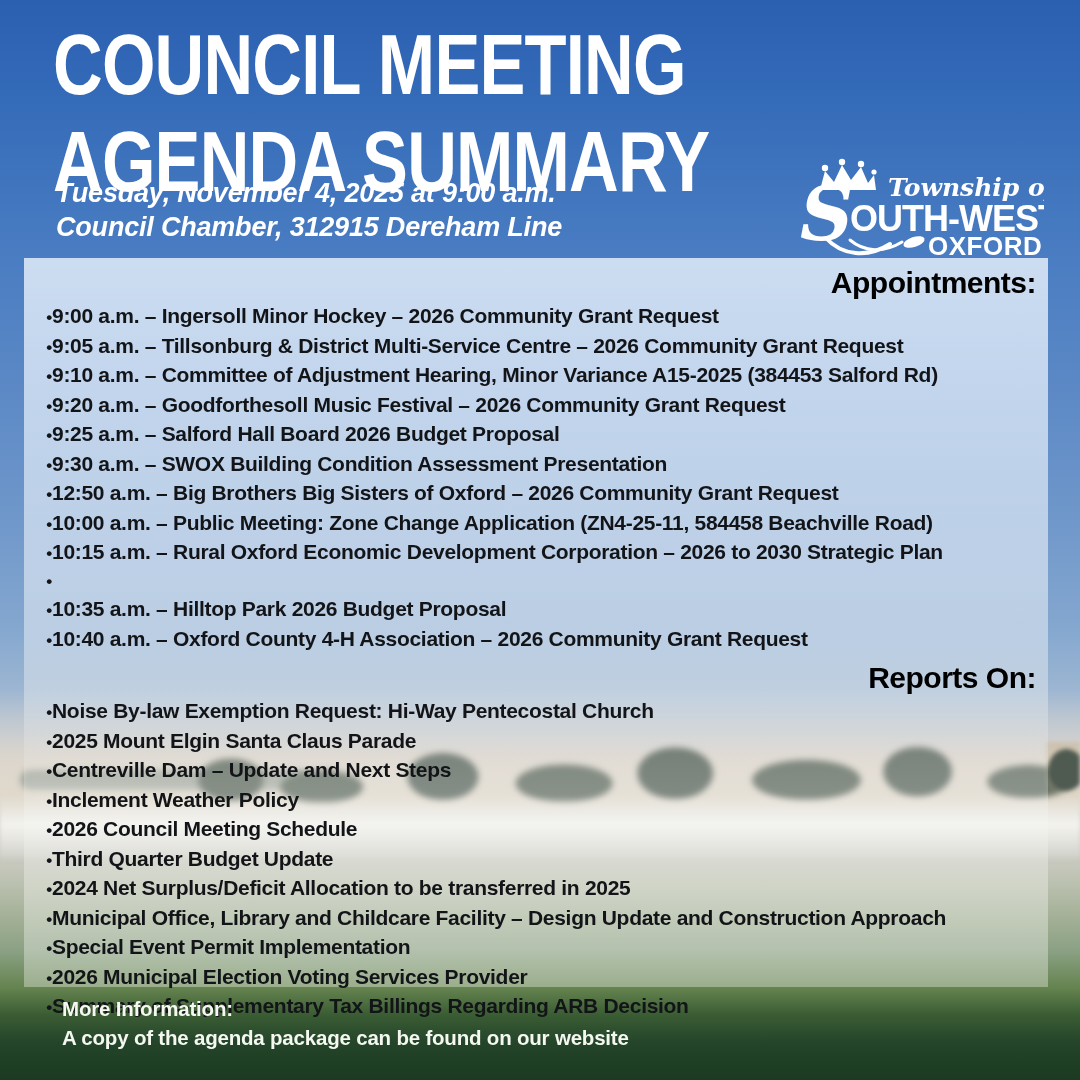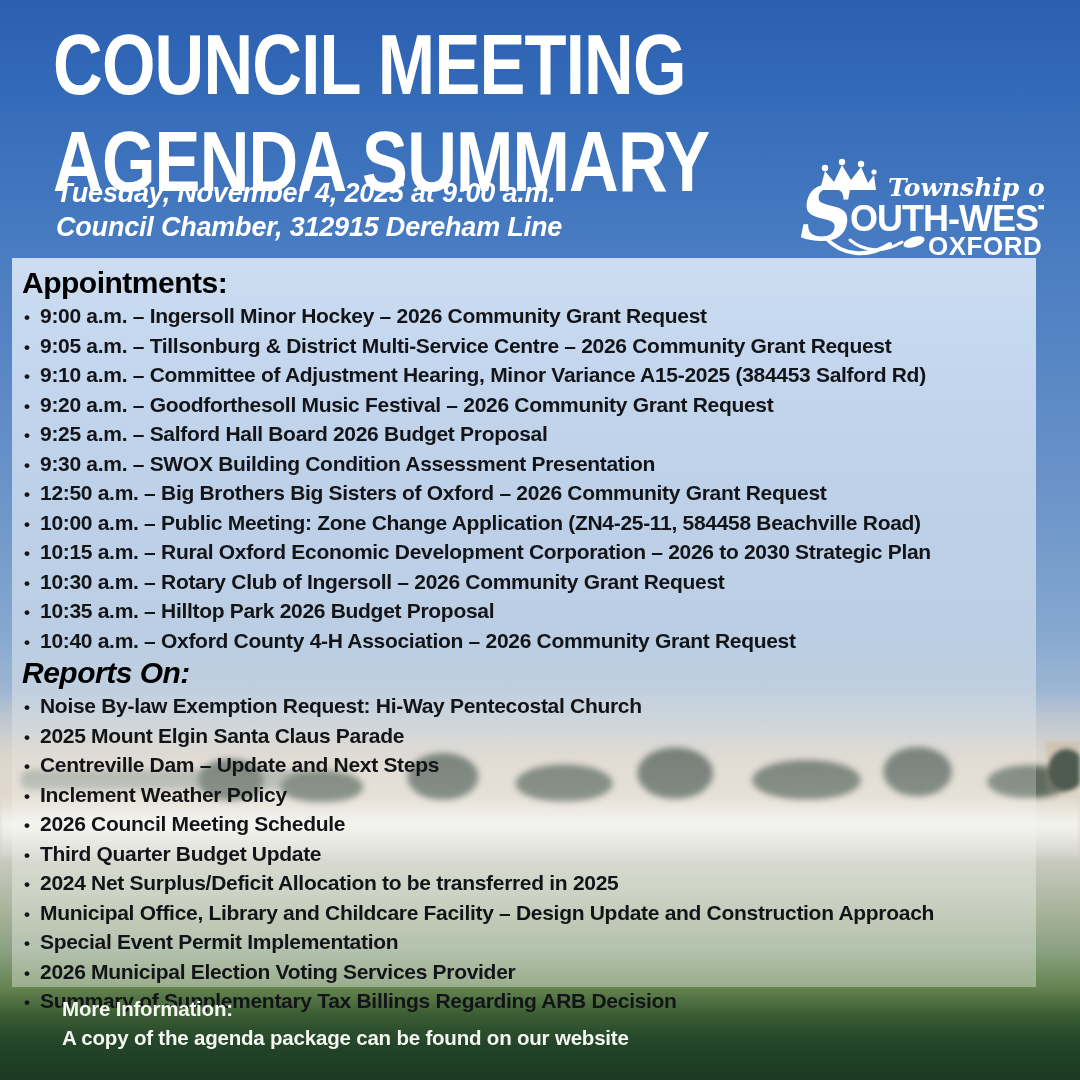--- a/index.html
+++ b/index.html
@@ -26,34 +26,34 @@
       radial-gradient(92px 34px at 65% 56%, #5a665a 0 58%, transparent 60%),
       radial-gradient(58px 42px at 76% 46%, #57645a 0 58%, transparent 60%),
       radial-gradient(70px 28px at 87% 58%, #606c60 0 58%, transparent 60%),
       radial-gradient(44px 34px at 96% 52%, #515e51 0 58%, transparent 60%);}
   .tree-right{position:absolute;left:1046px;top:742px;width:34px;height:62px;filter:blur(2px);
     background:radial-gradient(30px 34px at 60% 45%, #4f5a50 0 60%, transparent 62%),
                linear-gradient(180deg,rgba(201,179,148,.55),rgba(201,179,148,0));}
   .mist{position:absolute;left:0;top:796px;width:1080px;height:62px;filter:blur(2px);
     background:linear-gradient(180deg,rgba(255,255,255,0) 0%,rgba(250,250,247,0.8) 45%,rgba(240,242,238,0.15) 100%);}
   
-  .panel{position:absolute;left:12px;top:258px;width:1024px;height:729px;box-sizing:border-box;
+  .panel{position:absolute;left:24px;top:258px;width:1024px;height:729px;box-sizing:border-box;
     padding:8px 12px 0 10px;
     background:linear-gradient(180deg,
       rgba(226,237,249,0.86) 0%, rgba(226,237,249,0.74) 22%,
       rgba(228,236,245,0.62) 45%, rgba(232,236,239,0.46) 60%,
       rgba(238,238,236,0.24) 68%, rgba(246,246,244,0.32) 77%,
-      rgba(240,242,236,0.42) 87%, rgba(234,238,230,0.40) 100%);}
+      rgba(240,242,236,0.42) 87%, rgba(234,238,230,0.40) 100%);text-align:right;}
   .section-heading{font-size:30px;font-weight:bold;color:#000;letter-spacing:-0.5px;
     line-height:34px;margin:0;}
   .agenda-list{list-style:none;margin:2px 0 0 0;padding:0 0 0 2px;}
   .agenda-item{display:flex;align-items:baseline;line-height:27.5px;font-size:21px;
     font-weight:bold;color:#121418;letter-spacing:-0.3px;}
   .bullet{flex:0 0 16px;font-size:17px;color:#121418;}
-  .reports-heading{font-style:italic;}
+  .reports-heading{margin-top:7px;}
   
   .title{position:absolute;left:53px;top:16px;color:#fff;font-weight:bold;font-size:86px;
     line-height:97px;letter-spacing:-1px;transform:scaleX(0.8);transform-origin:left top;white-space:nowrap;}
   .subtitle{position:absolute;left:56px;top:176px;color:#fff;font-weight:bold;font-style:italic;
     font-size:27px;line-height:34px;letter-spacing:-0.2px;}
   
   .footer{position:absolute;left:62px;top:995px;color:#f5f7f1;font-weight:bold;
     font-size:20.5px;line-height:28.5px;letter-spacing:-0.2px;}
   
   .logo{position:absolute;left:798px;top:156px;width:246px;height:102px;}
@@ -133,21 +133,20 @@
         <li class="agenda-item">
         <span class="bullet">•</span>
         <span class="item-text">10:00 a.m. – Public Meeting: Zone Change Application (ZN4-25-11, 584458 Beachville Road)</span>
       </li>
         <li class="agenda-item">
         <span class="bullet">•</span>
         <span class="item-text">10:15 a.m. – Rural Oxford Economic Development Corporation – 2026 to 2030 Strategic Plan</span>
       </li>
         <li class="agenda-item">
         <span class="bullet">•</span>
-        <span class="item-text">10:30 a.m. – Rotary Club of Ingersoll – 2026 Community Grant Request</span>
       </li>
         <li class="agenda-item">
         <span class="bullet">•</span>
         <span class="item-text">10:35 a.m. – Hilltop Park 2026 Budget Proposal</span>
       </li>
         <li class="agenda-item">
         <span class="bullet">•</span>
         <span class="item-text">10:40 a.m. – Oxford County 4-H Association – 2026 Community Grant Request</span>
       </li>
       </ul>

